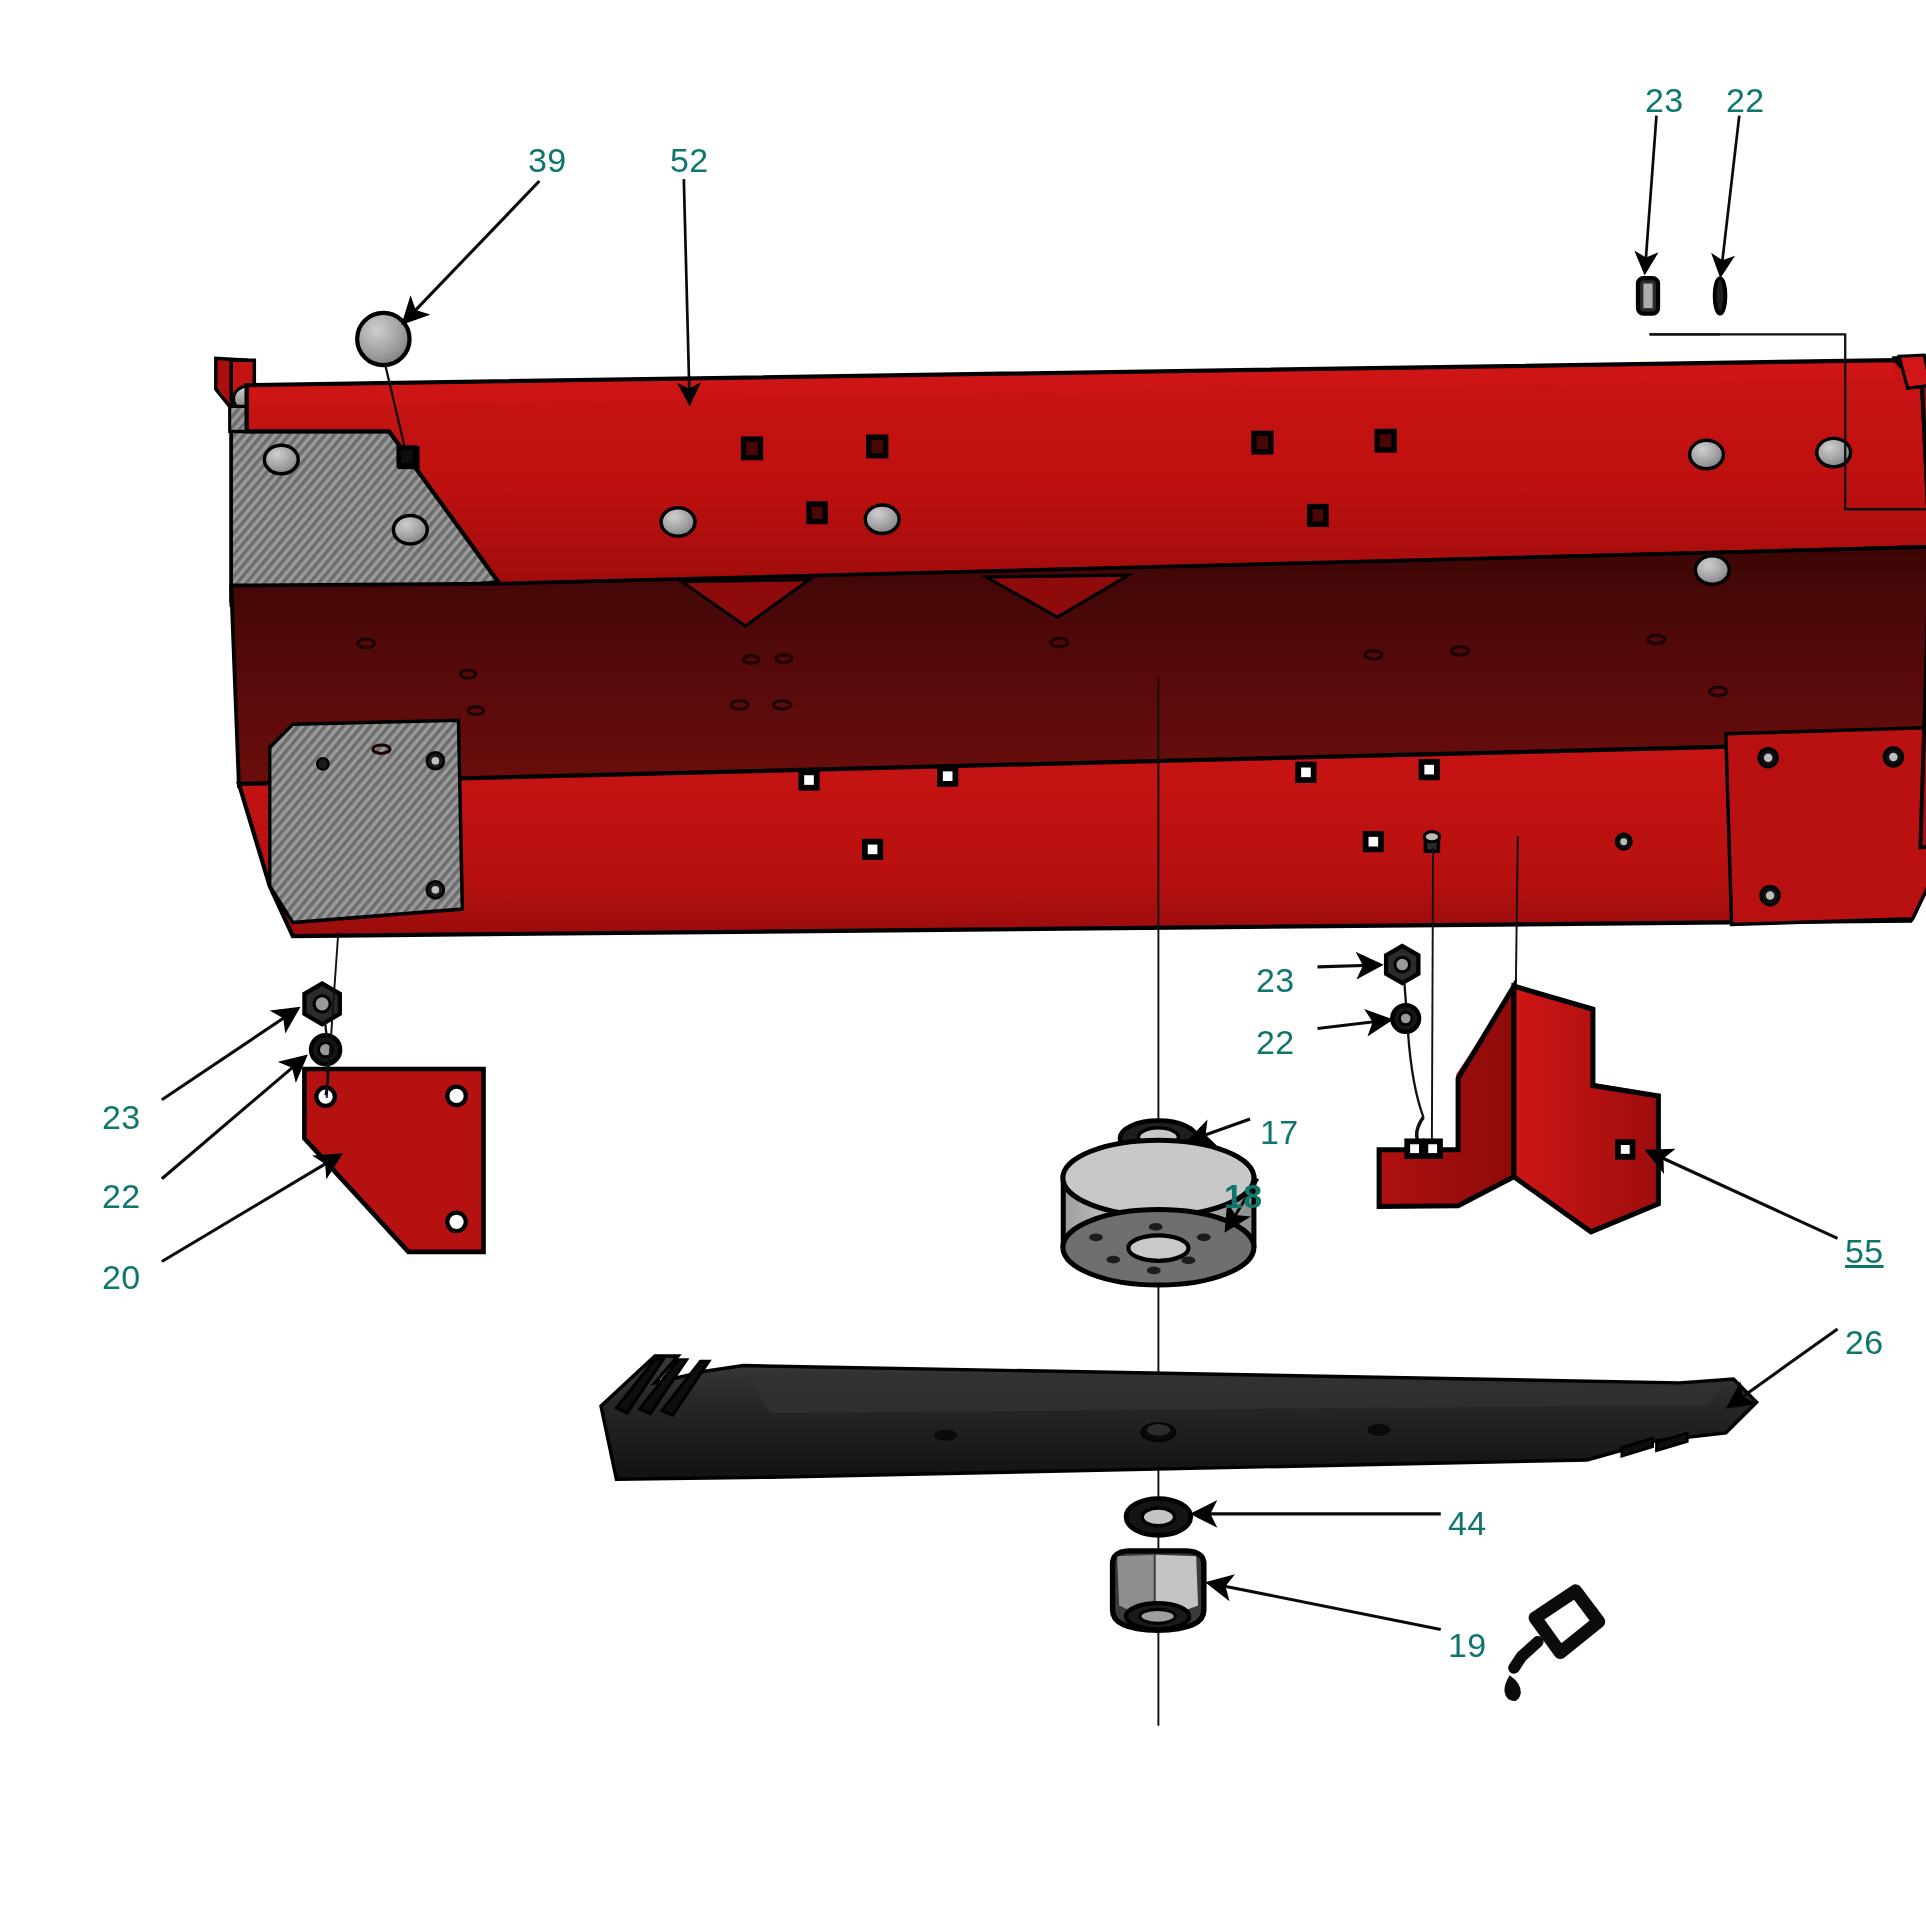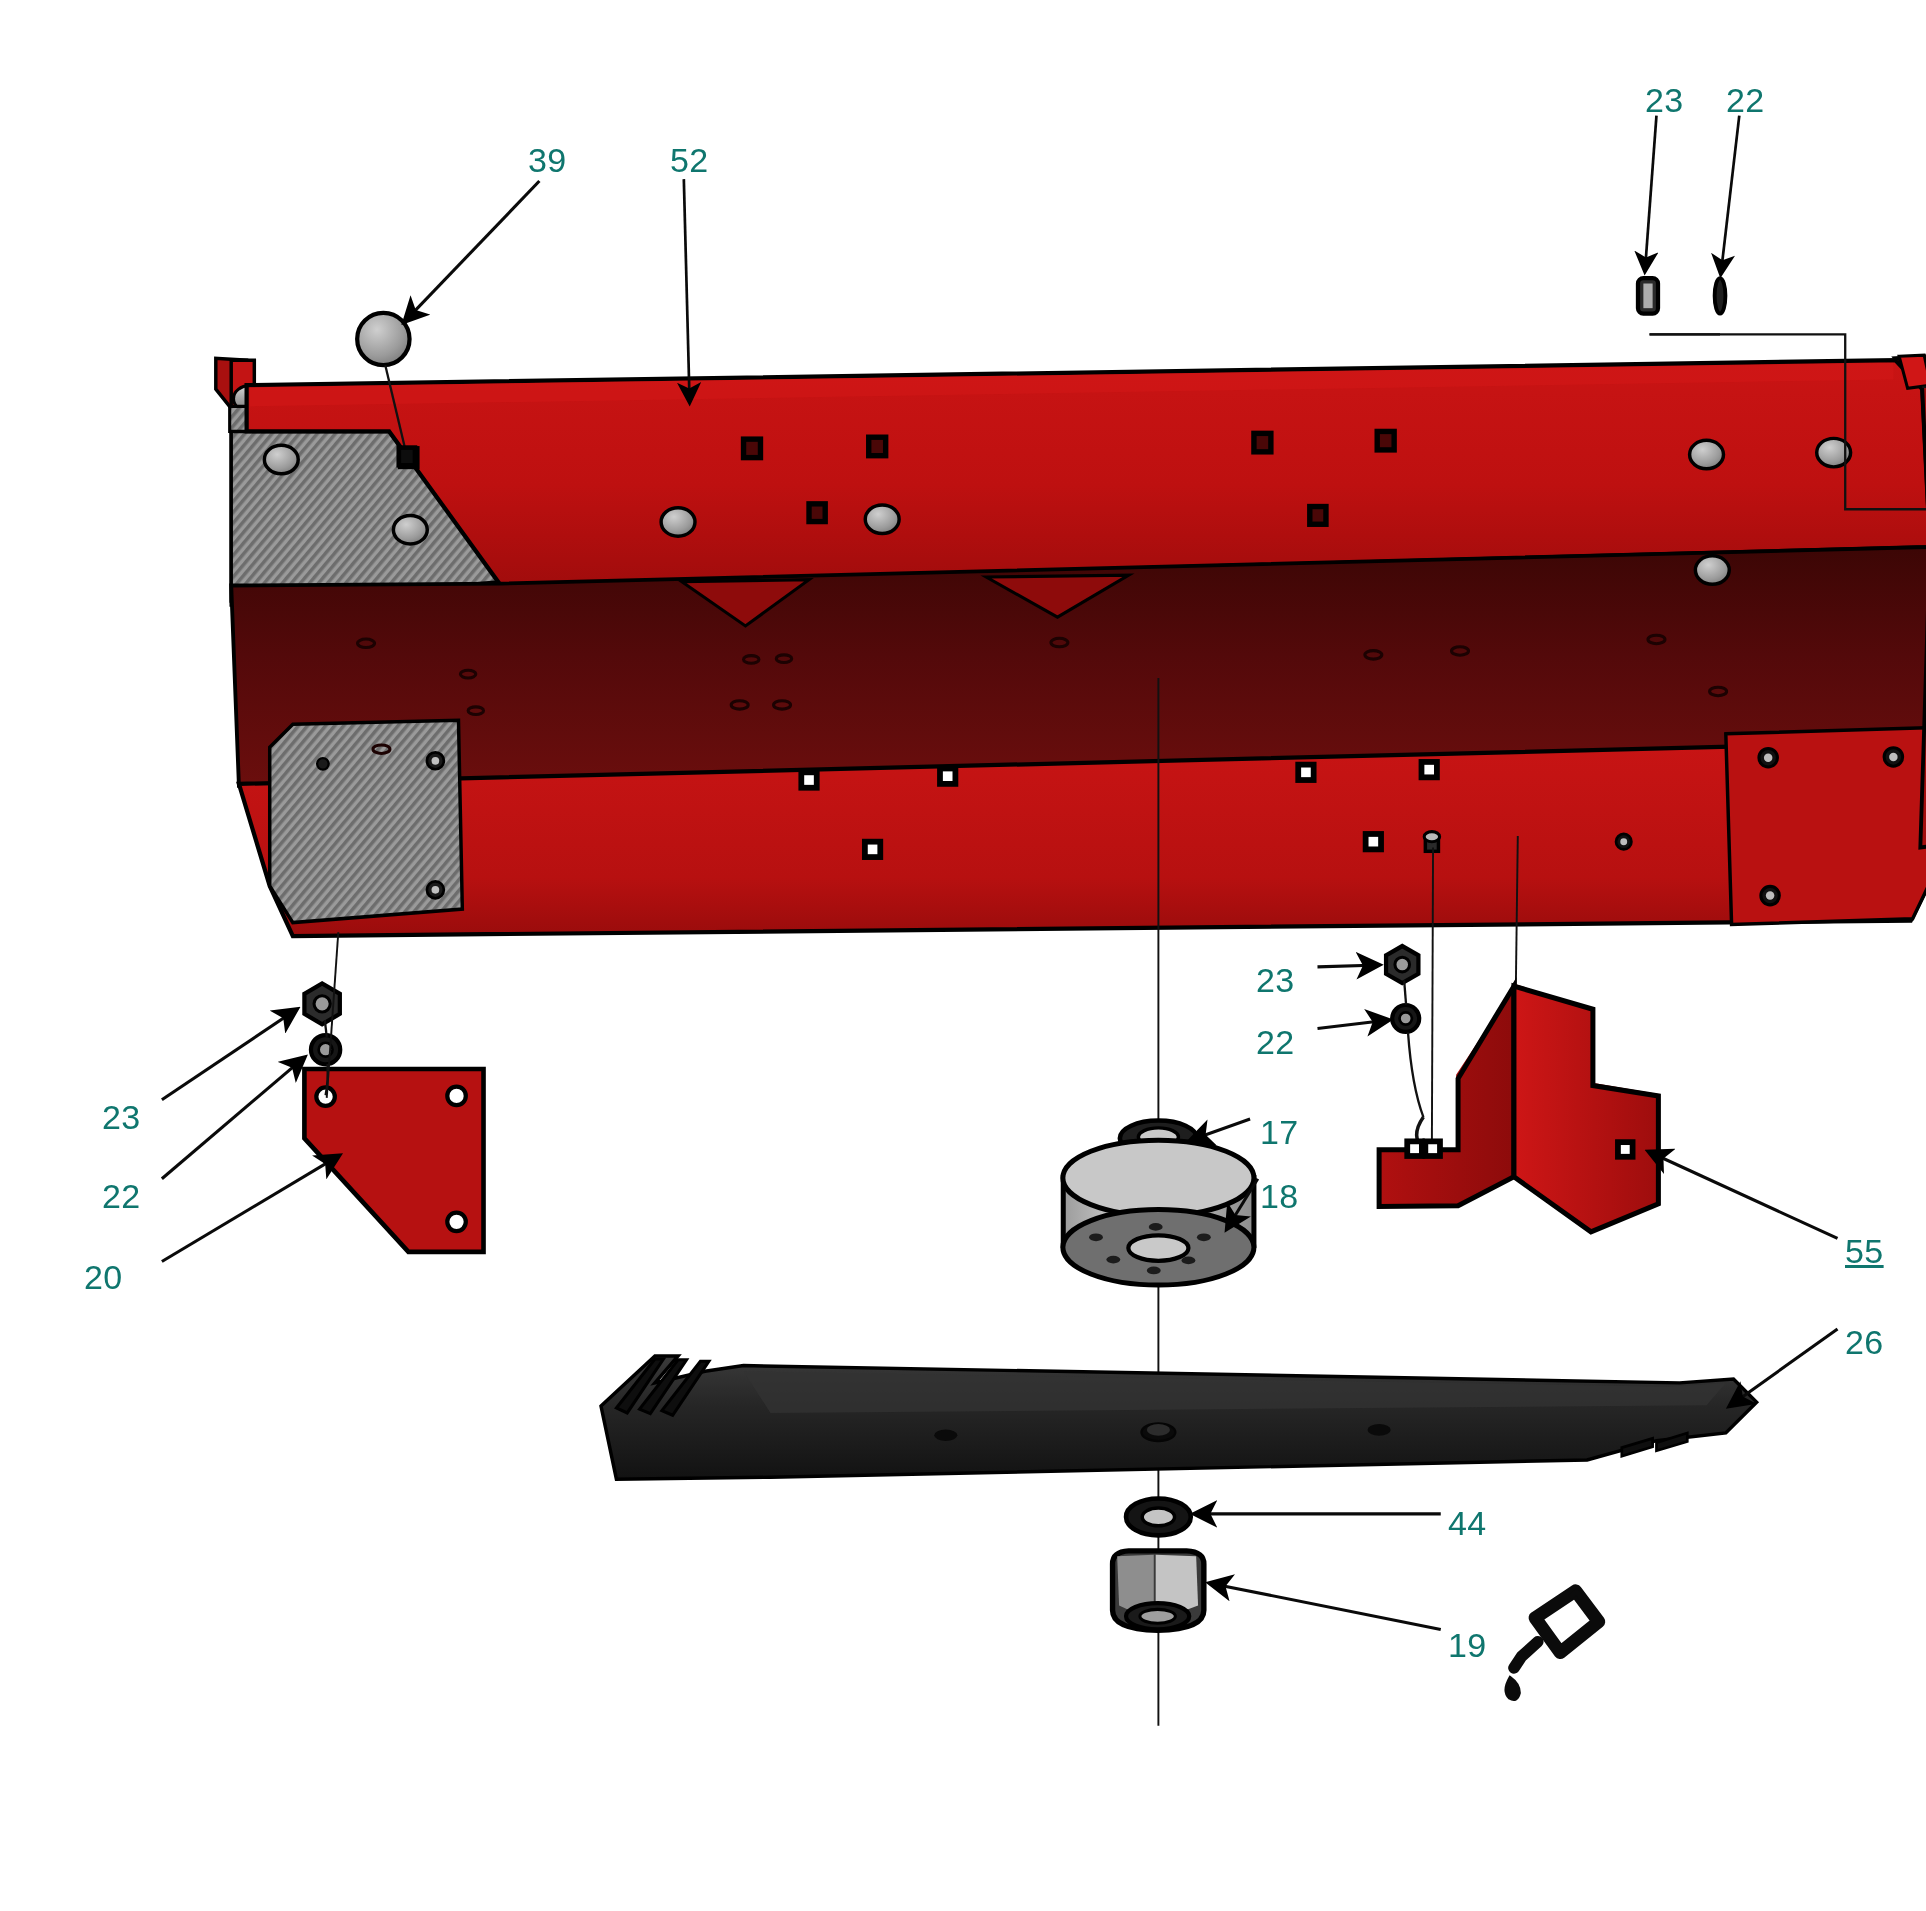--- a/index.html
+++ b/index.html
@@ -419,24 +419,24 @@
   </g>
 </svg>
 
 <div class="calloutLabel" style="left:528px;top:143px;">39</div>
 <div class="calloutLabel" style="left:670px;top:143px;">52</div>
 <div class="calloutLabel" style="left:1645px;top:83px;">23</div>
 <div class="calloutLabel" style="left:1726px;top:83px;">22</div>
 
 <div class="calloutLabel" style="left:102px;top:1100px;">23</div>
 <div class="calloutLabel" style="left:102px;top:1179px;">22</div>
-<div class="calloutLabel" style="left:84px;top:1260px;">20</div>
+<div class="calloutLabel" style="left:102px;top:1260px;">20</div>
 <div class="calloutLabel" style="left:1256px;top:963px;">23</div>
 <div class="calloutLabel" style="left:1256px;top:1025px;">22</div>
 <div class="calloutLabel" style="left:1260px;top:1115px;">17</div>
-<div class="calloutLabel" style="left:1260px;top:1179px;">18</div>
+<div class="calloutLabel" style="left:1224px;top:1179px;font-weight:bold;">18</div>
 <div class="calloutLabel" style="left:1845px;top:1234px;text-decoration:underline;">55</div>
 <div class="calloutLabel" style="left:1845px;top:1325px;text-align:center;">26</div>
 <div class="calloutLabel" style="left:1448px;top:1506px;">44</div>
 <div class="calloutLabel" style="left:1448px;top:1628px;">19</div>
 
 </div>
 
 
 </body></html>

